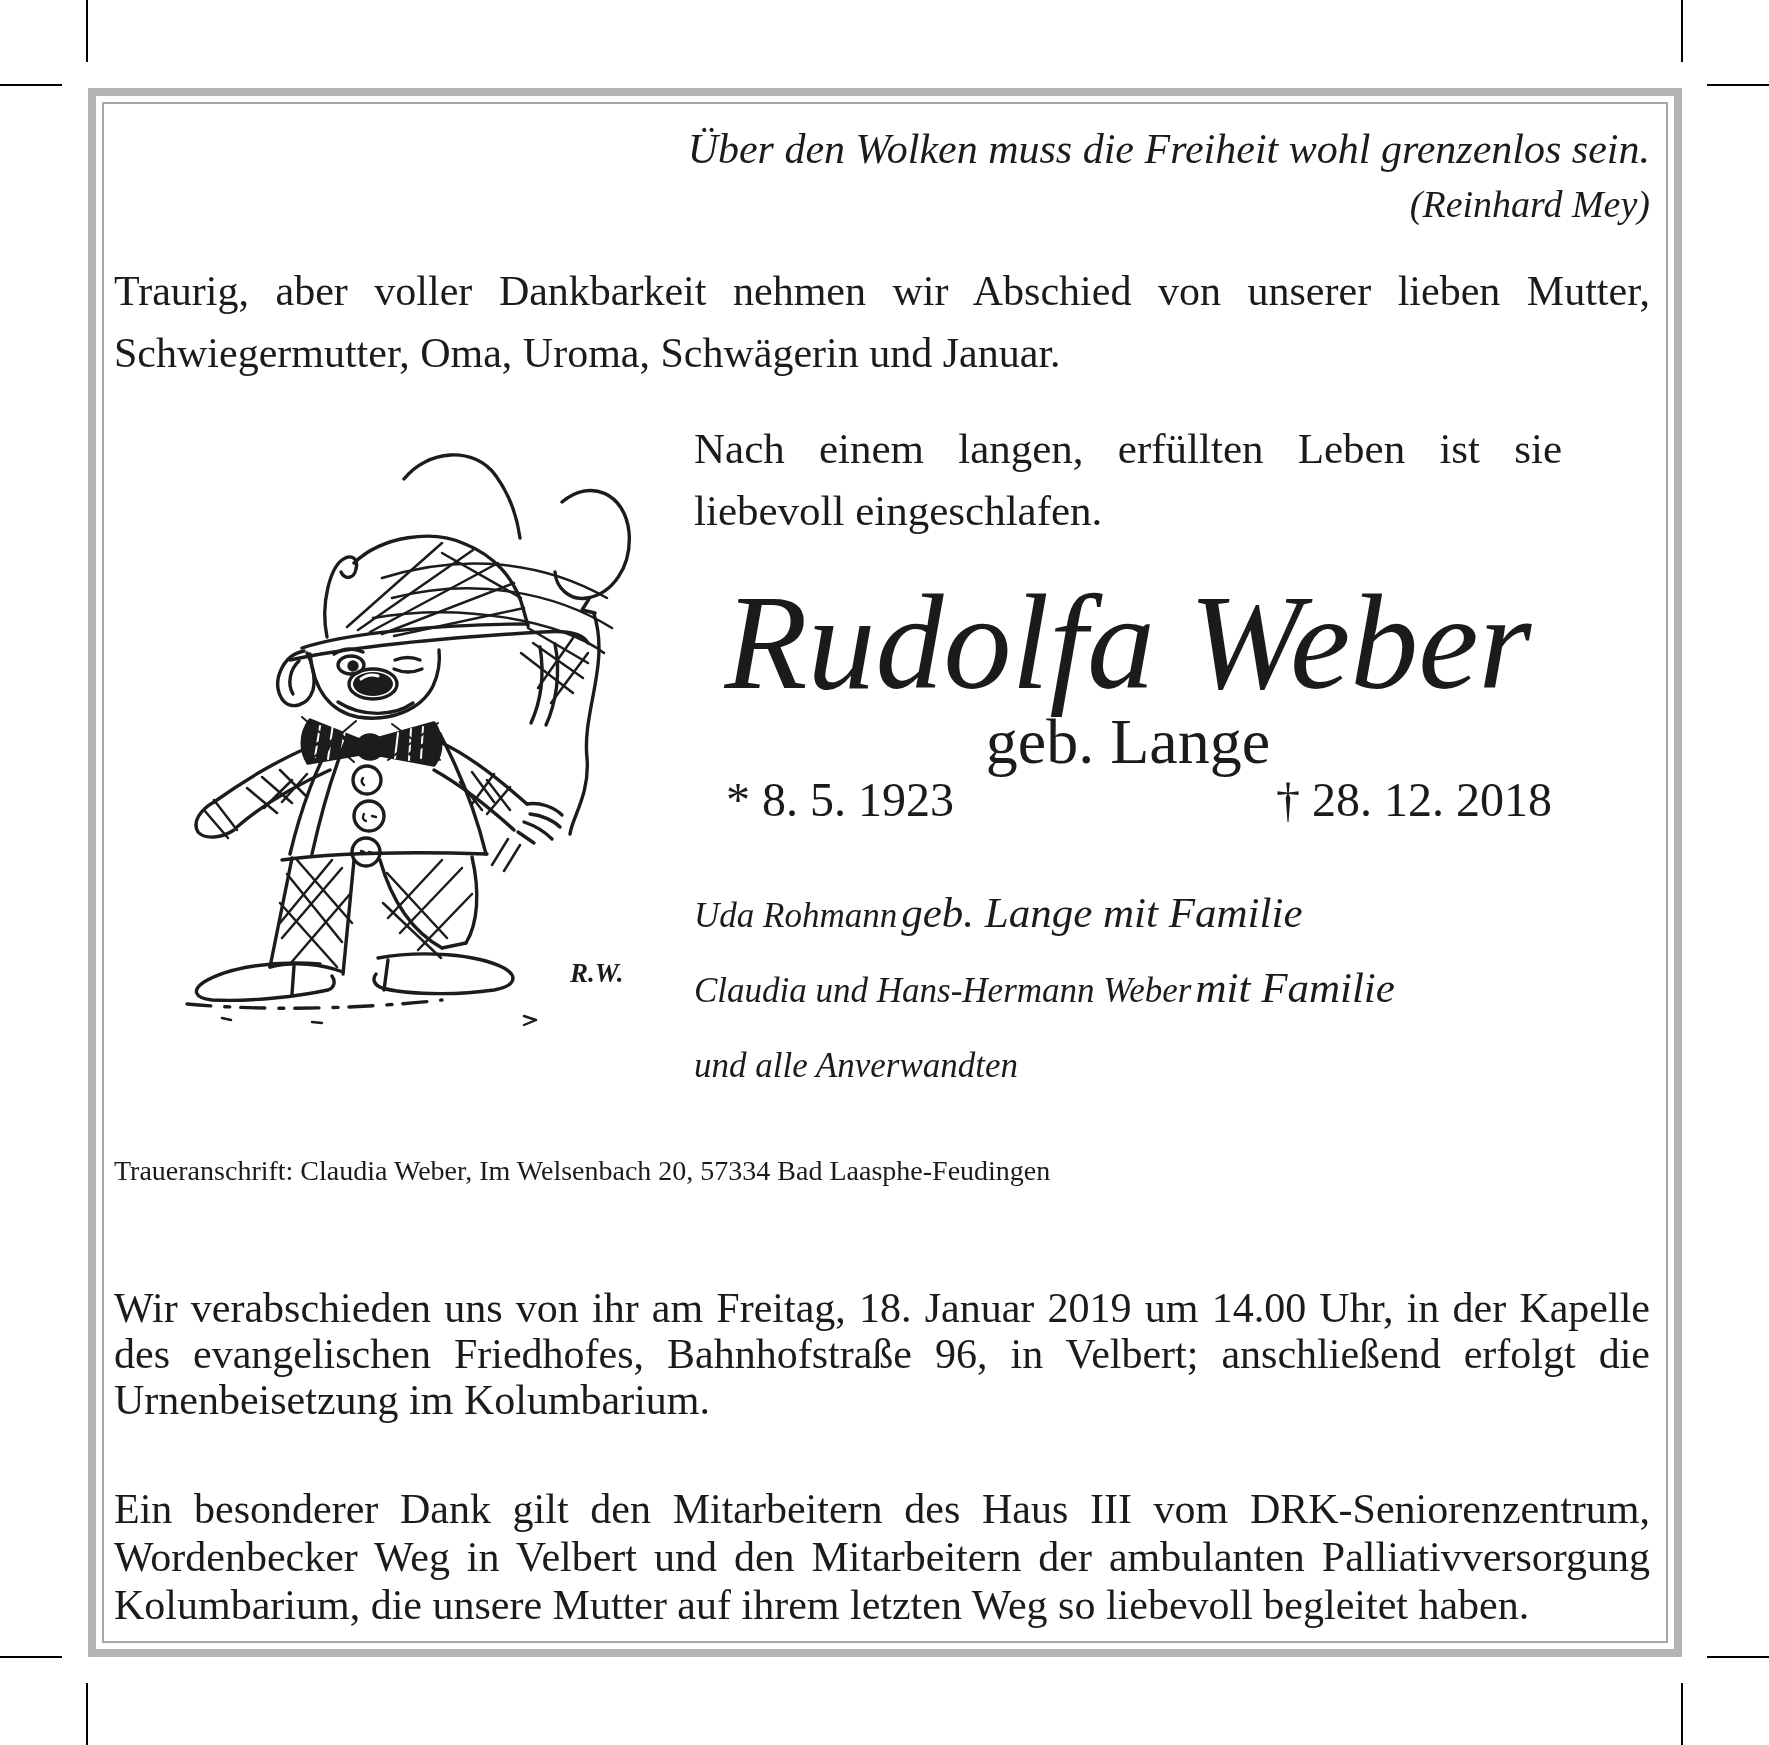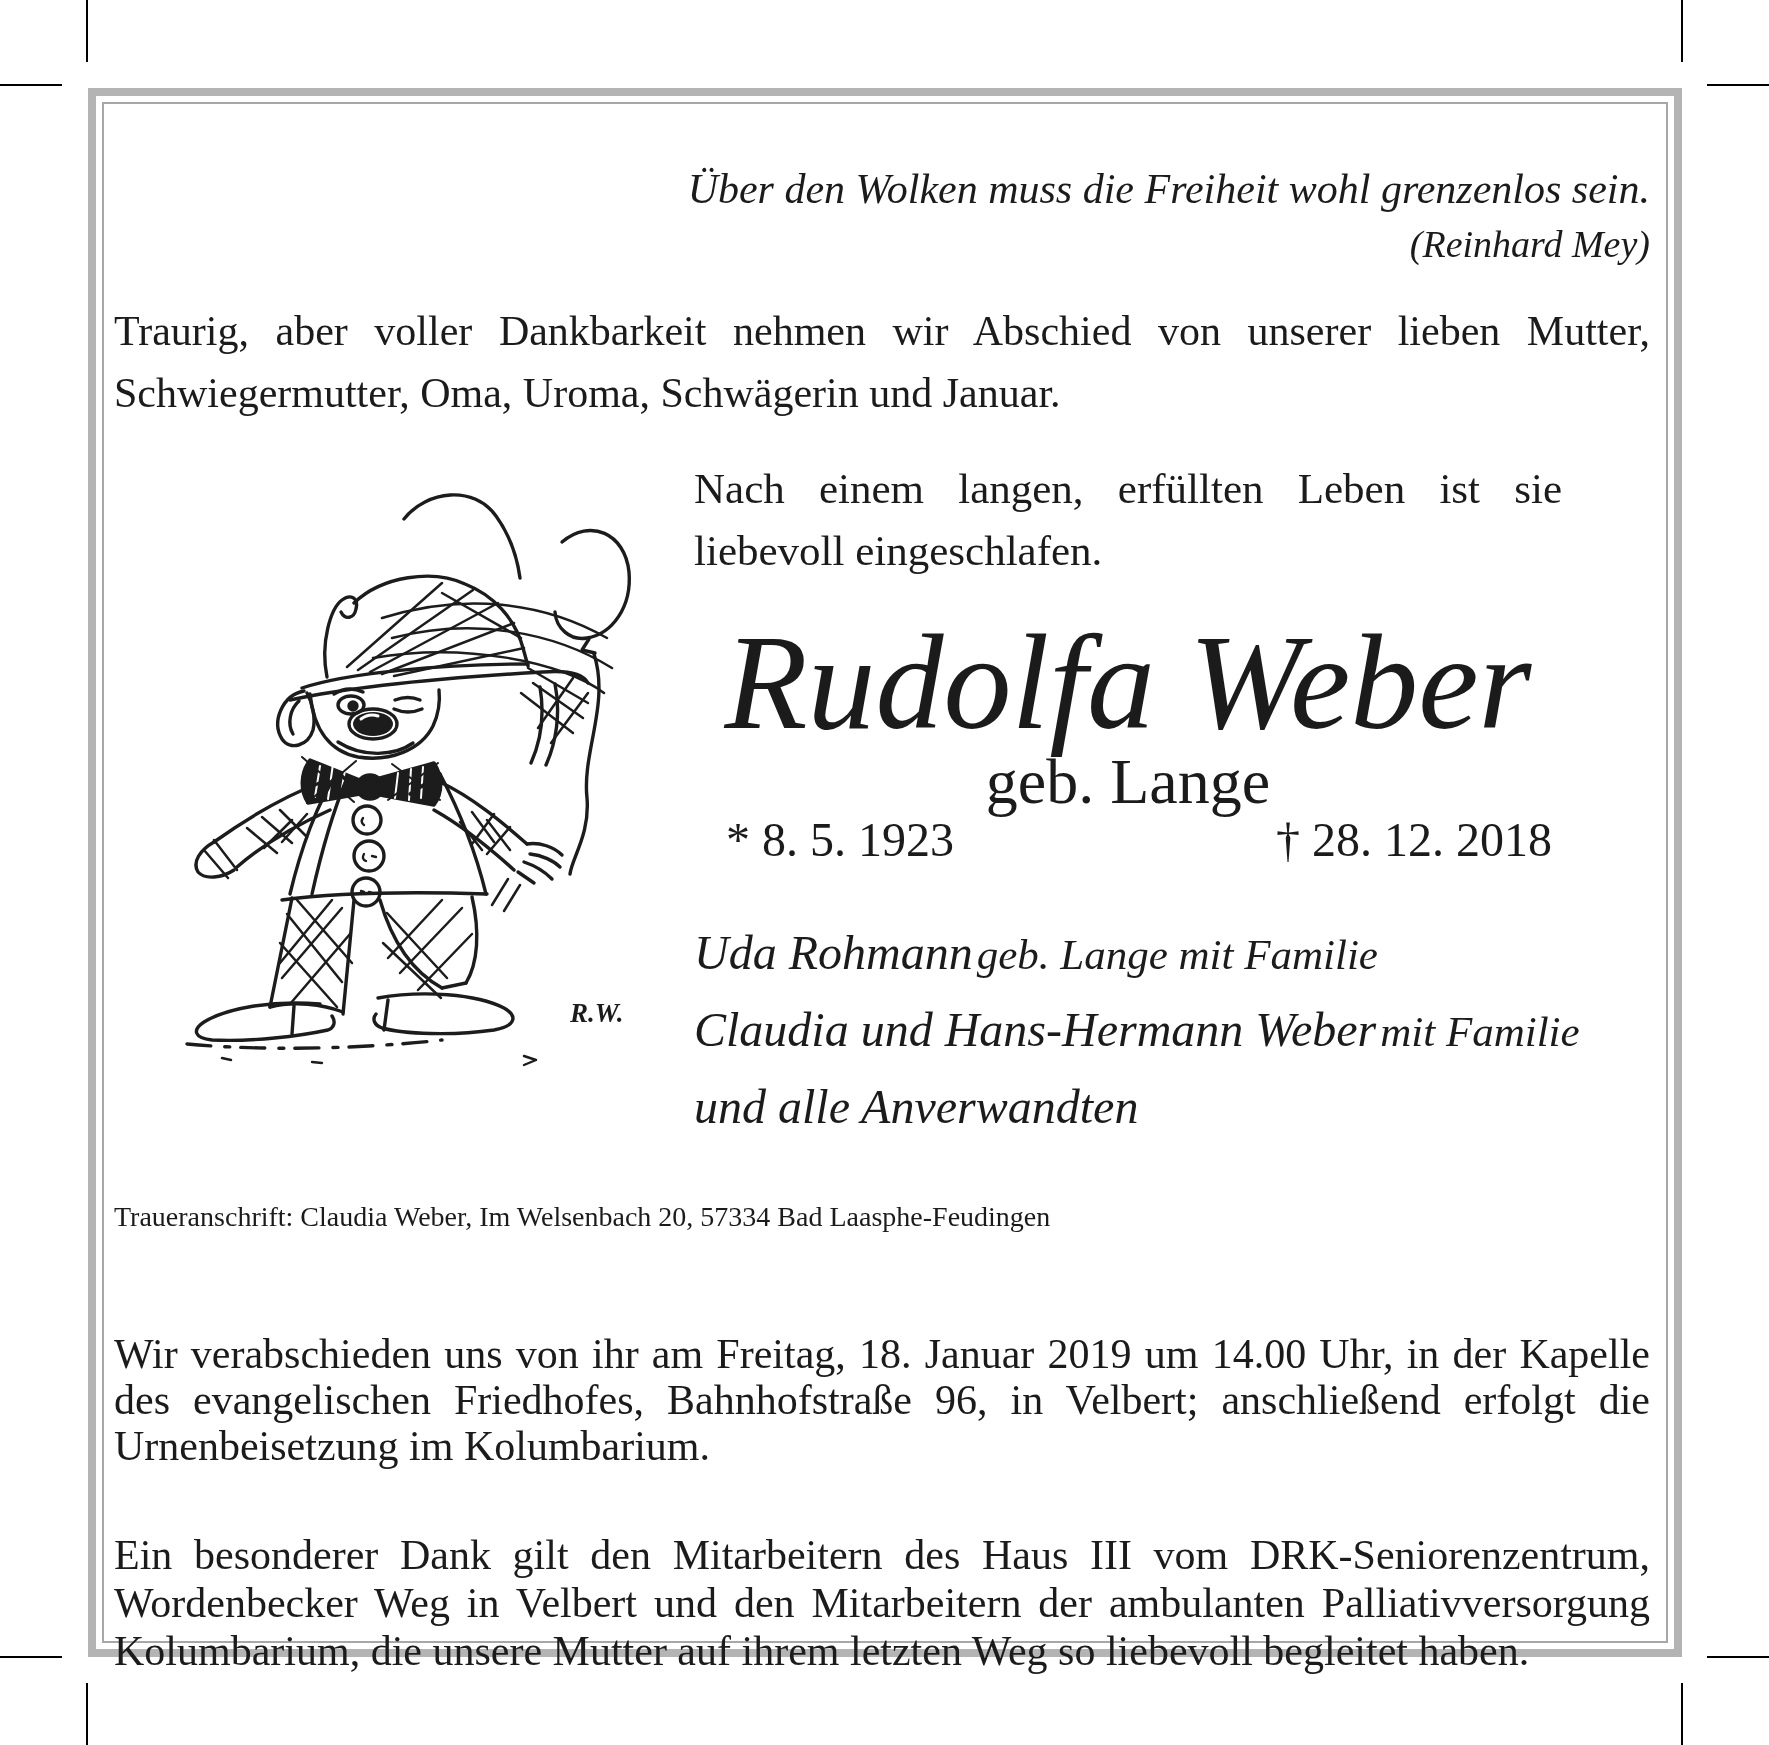--- a/index.html
+++ b/index.html
@@ -19,21 +19,21 @@
   .frame-inner{
     position:absolute; left:6px; top:6px; right:6px; bottom:6px;
     border:2px solid #a7a7a7;
   }
   .content{
     position:absolute; left:0; top:0; right:0; bottom:0;
     padding:18px 16px 0 10px;
   }
 
   .quote { text-align:right; font-style:italic; margin-bottom:28px; }
-  .quote .q1 { font-size:42px; line-height:55px;margin-top:40px; }
+  .quote .q1 { font-size:42px; line-height:55px; }
   .quote .q2 { font-size:38px; line-height:55px; }
 
   .intro { font-size:42px; line-height:62px; }
   .jline { text-align:justify; text-align-last:justify; }
   .lline { text-align:left; }
 
   .main-row { display:flex; margin-top:18px; }
   .illu-col { width:580px; flex:0 0 580px; }
   .illu-col svg { display:block; margin-left:28px; }
   .right-col { width:868px; flex:0 0 868px; }
@@ -45,21 +45,21 @@
     font-size:136px; line-height:140px; white-space:nowrap;
   }
   .maiden { text-align:center; font-size:64px; line-height:56px; margin-top:2px; }
   .dates {
     display:flex; justify-content:space-between;
     font-size:48px; line-height:56px; margin-top:2px;
     padding:0 10px 0 32px;
   }
   .mourners { margin-top:52px; font-style:italic; }
   .mourner-line { line-height:66px; white-space:nowrap; }
-  .mourner-line .mname  { font-size:48px; }
+  .mourner-line .mname  { font-size:35px; }
   .mourner-line .msuffix{ font-size:43px; }
 
   .address { font-size:28px; line-height:52px; margin-top:40px; }
 
   .para { font-size:42px; }
   .funeral { margin-top:88px; }
   .funeral div { line-height:46px; }
   .thanks { margin-top:62px; }
   .thanks div { line-height:48px; }
 

